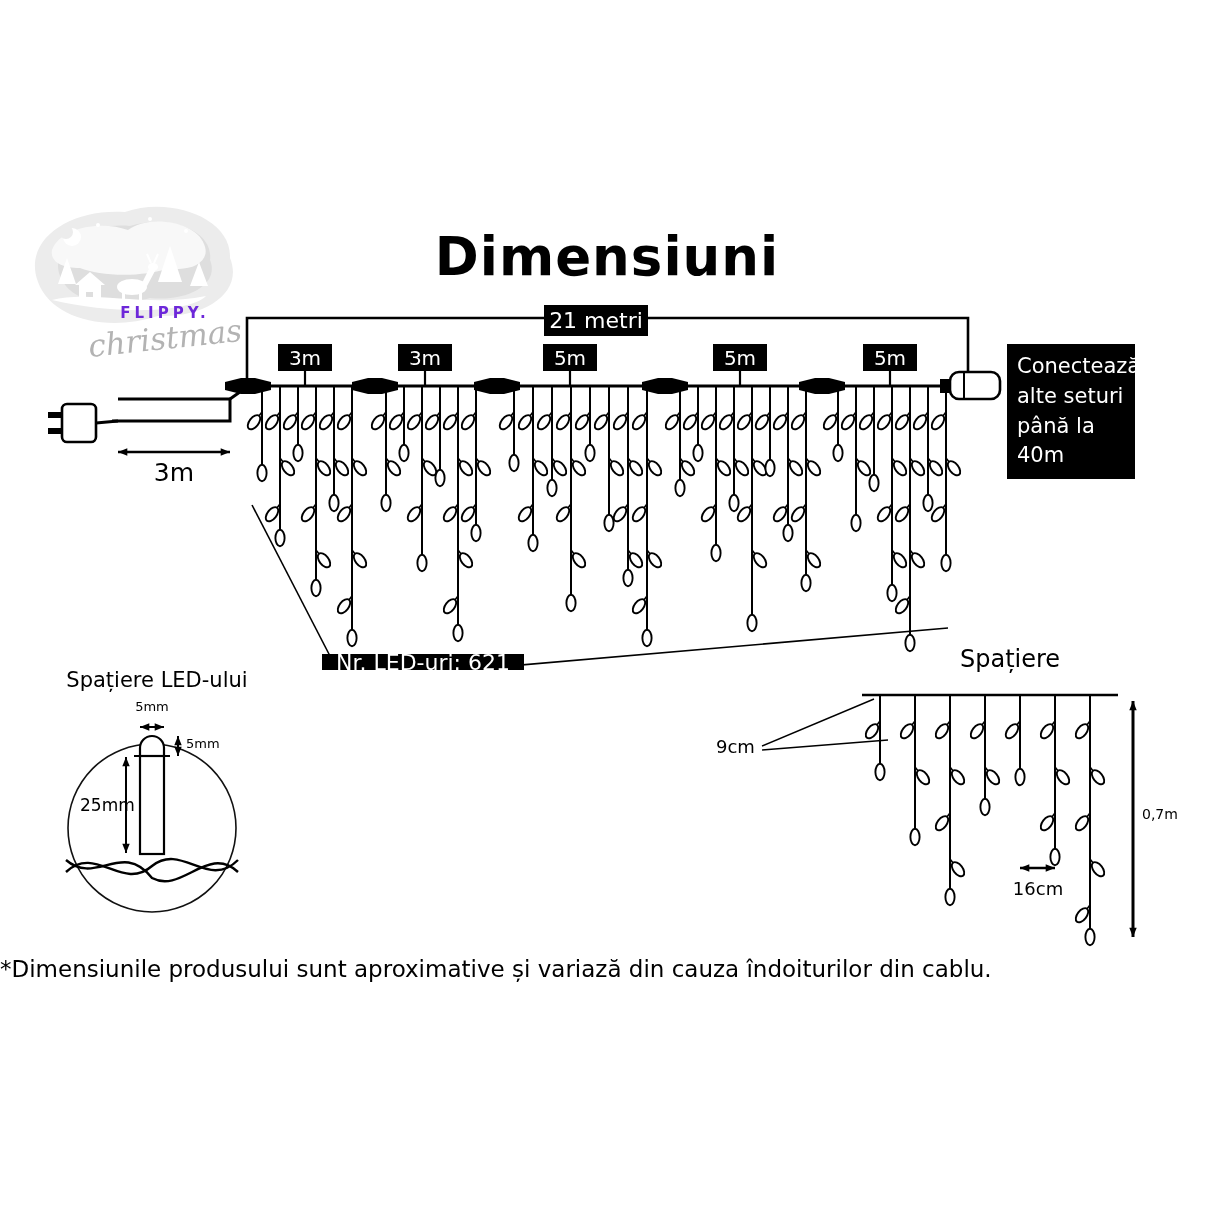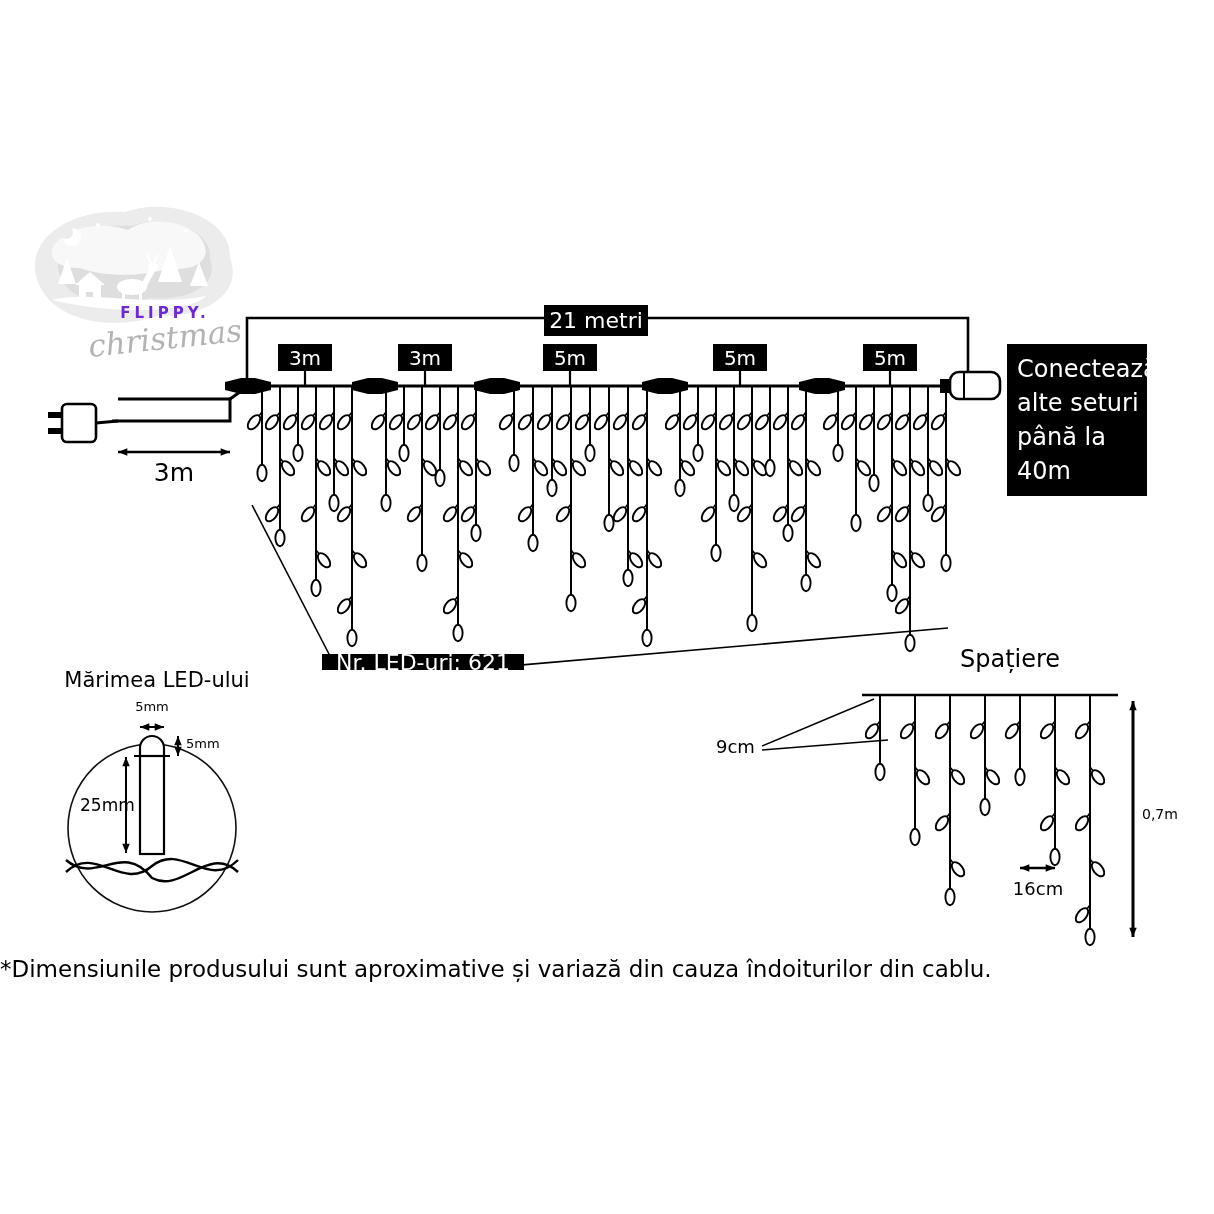--- a/index.html
+++ b/index.html
@@ -5,21 +5,21 @@
   *{margin:0;padding:0;box-sizing:border-box}
   html,body{background:#fff}
   body{font-family:"DejaVu Sans",sans-serif;color:#000}
   #page{position:relative;width:1214px;height:1214px;background:#fff;overflow:hidden;margin:0 auto}
   .abs{position:absolute}
   svg{position:absolute;left:0;top:0}
   .bbox{position:absolute;background:#000;color:#fff;display:flex;align-items:center;justify-content:center;text-align:center}
   .seg{top:344px;width:54px;height:27px;font-size:20px}
   #title{position:absolute;top:226px;left:0;right:0;text-align:center;font-size:53px;font-weight:700;letter-spacing:1px}
   #box-total{left:544px;top:305px;width:104px;height:31px;font-size:22px}
-  #box-connect{left:1007px;top:344px;width:140px;font-size:24px;line-height:1.42;padding:8px 10px;justify-content:flex-start;text-align:left}
+  #box-connect{left:1007px;top:344px;width:128px;font-size:21px;line-height:1.42;padding:8px 10px;justify-content:flex-start;text-align:left}
   #box-ledcount{left:322px;top:654px;height:16px;font-size:22px;padding:0 14px}
   #box-lednote{left:230px;top:806px;width:170px;font-size:18px;line-height:1.35;padding:10px 12px;justify-content:flex-start;text-align:left}
   #lead-label{left:144px;top:458px;width:60px;text-align:center;font-size:25px}
   #spacing-title{left:960px;top:645px;width:140px;font-size:24px}
   #label-9cm{left:716px;top:736px;font-size:18px}
   #label-16cm{left:1012px;top:878px;width:52px;text-align:center;font-size:18px}
   #label-07m{left:1142px;top:806px;font-size:14px}
   #ledsize-title{left:42px;top:668px;width:230px;text-align:center;font-size:21px}
   #label-5mm-top{left:128px;top:699px;width:48px;text-align:center;font-size:13px}
   #label-5mm-right{left:186px;top:736px;font-size:13px}
@@ -752,39 +752,40 @@
       <polygon points="178 736 181.70920469412982 745.2866463557651 174.29079530587018 745.2866463557651" fill="#000"></polygon>
       <polygon points="178 756 174.29079530587018 746.7133536442349 181.70920469412982 746.7133536442349" fill="#000"></polygon>
       <line x1="126" y1="757" x2="126" y2="853" stroke="#000" stroke-width="2"></line>
       <polygon points="126 757 129.70920469412982 766.2866463557651 122.29079530587018 766.2866463557651" fill="#000"></polygon>
       <polygon points="126 853 122.29079530587018 843.7133536442349 129.70920469412982 843.7133536442349" fill="#000"></polygon>
     </svg>
 
   <div class="abs" id="brand-name">FLIPPY.</div>
   <div class="abs" id="brand-script">christmas</div>
 
+  <h1 id="title">Dimensiuni</h1>
 
   <div class="bbox" id="box-total">21 metri</div>
 
   <div class="bbox seg" style="left:278px">3m</div>
   <div class="bbox seg" style="left:398px">3m</div>
   <div class="bbox seg" style="left:543px">5m</div>
   <div class="bbox seg" style="left:713px">5m</div>
   <div class="bbox seg" style="left:863px">5m</div>
 
   <div class="bbox" id="box-connect">Conectează alte seturi până la 40m</div>
 
   <div class="abs" id="lead-label">3m</div>
 
   <div class="bbox" id="box-ledcount">Nr. LED-uri: 621</div>
 
   <div class="abs" id="spacing-title">Spațiere</div>
   <div class="abs" id="label-9cm">9cm</div>
   <div class="abs" id="label-16cm">16cm</div>
   <div class="abs" id="label-07m">0,7m</div>
 
-  <div class="abs" id="ledsize-title">Mărimea LED-ului</div>
+  <div class="abs" id="ledsize-title">Spațiere LED-ului</div>
   <div class="abs" id="label-5mm-top">5mm</div>
   <div class="abs" id="label-5mm-right">5mm</div>
   <div class="abs" id="label-25mm">25mm</div>
 
   <div class="abs" id="footnote">*Dimensiunile produsului sunt aproximative și variază din cauza îndoiturilor din cablu.</div>
 </div>
 
 </body></html>

